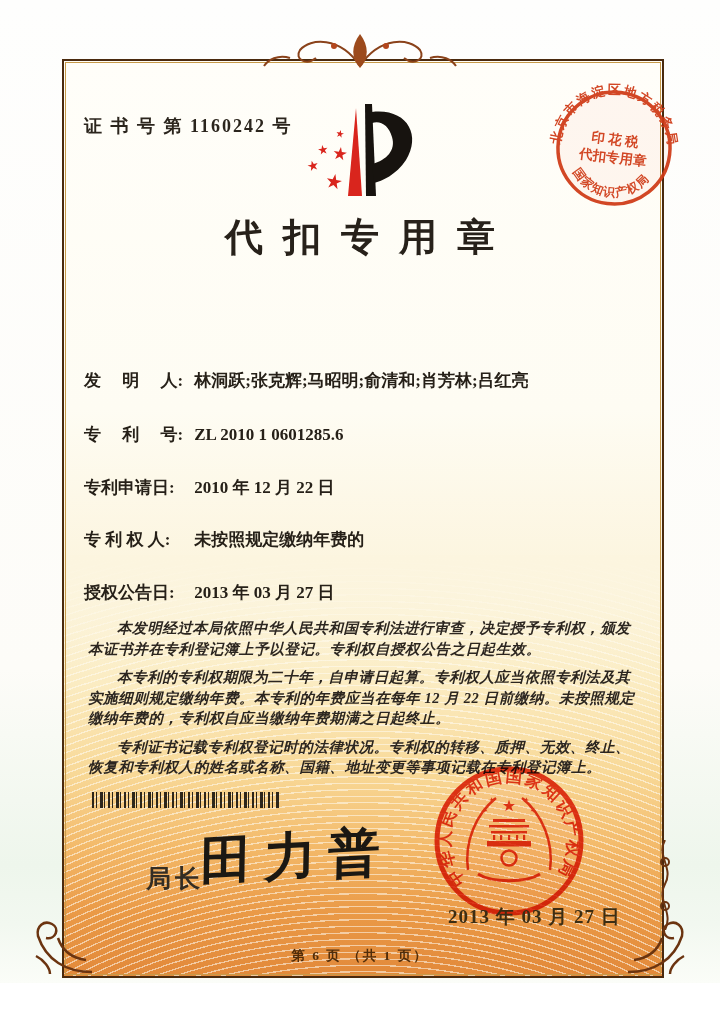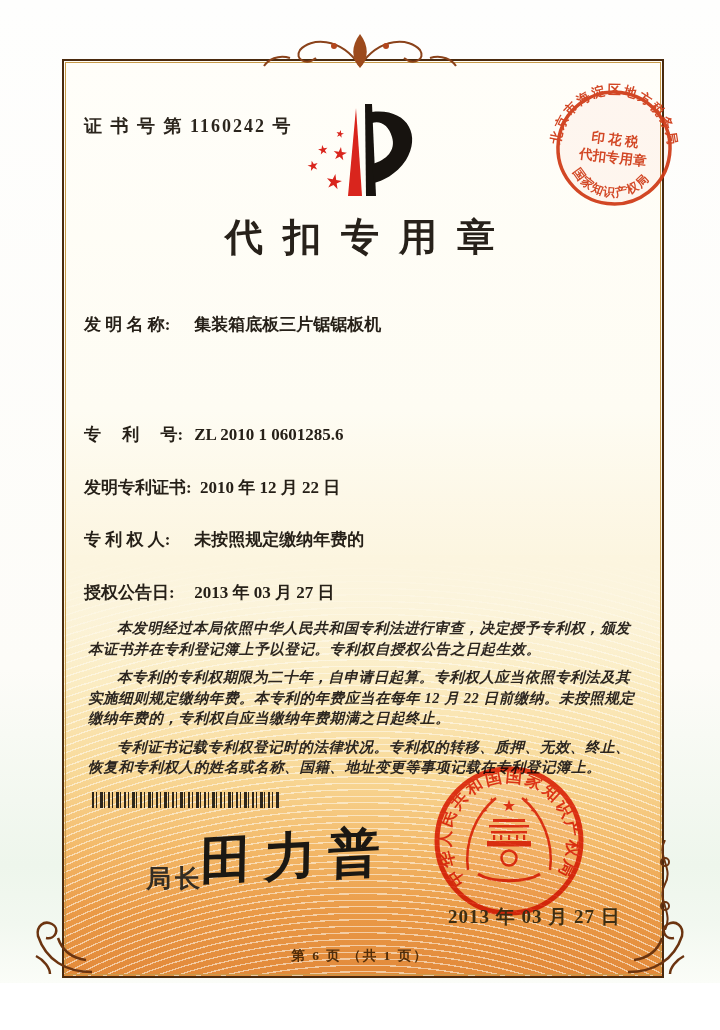--- a/index.html
+++ b/index.html
@@ -123,30 +123,30 @@
       <text font-size="12" letter-spacing="1">
         <textPath href="#ts-bot" startOffset="4">国家知识产权局</textPath>
       </text>
       <text x="68" y="64" text-anchor="middle" font-size="13.5">印 花 税</text>
       <text x="68" y="82" text-anchor="middle" font-size="13.5">代扣专用章</text>
     </g>
   </svg>
 
   <h1 class="title">代扣专用章</h1>
 
-  <div class="field f0">
-    <span class="lab">发 明 名 称:</span>
-    <span class="val">集装箱底板三片锯锯板机</span>
+  <div class="field f1">
+    <span class="lab">发　 明　 人:</span>
+    <span class="val">林洞跃;张克辉;马昭明;俞清和;肖芳林;吕红亮</span>
   </div>
   <div class="field f2">
     <span class="lab">专　 利　 号:</span>
     <span class="val">ZL 2010 1 0601285.6</span>
   </div>
   <div class="field f3">
-    <span class="lab">发明专利证书:</span>
+    <span class="lab">专利申请日:</span>
     <span class="val">2010 年 12 月 22 日</span>
   </div>
   <div class="field f4">
     <span class="lab">专 利 权 人:</span>
     <span class="val">未按照规定缴纳年费的</span>
   </div>
   <div class="field f5">
     <span class="lab">授权公告日:</span>
     <span class="val">2013 年 03 月 27 日</span>
   </div>

